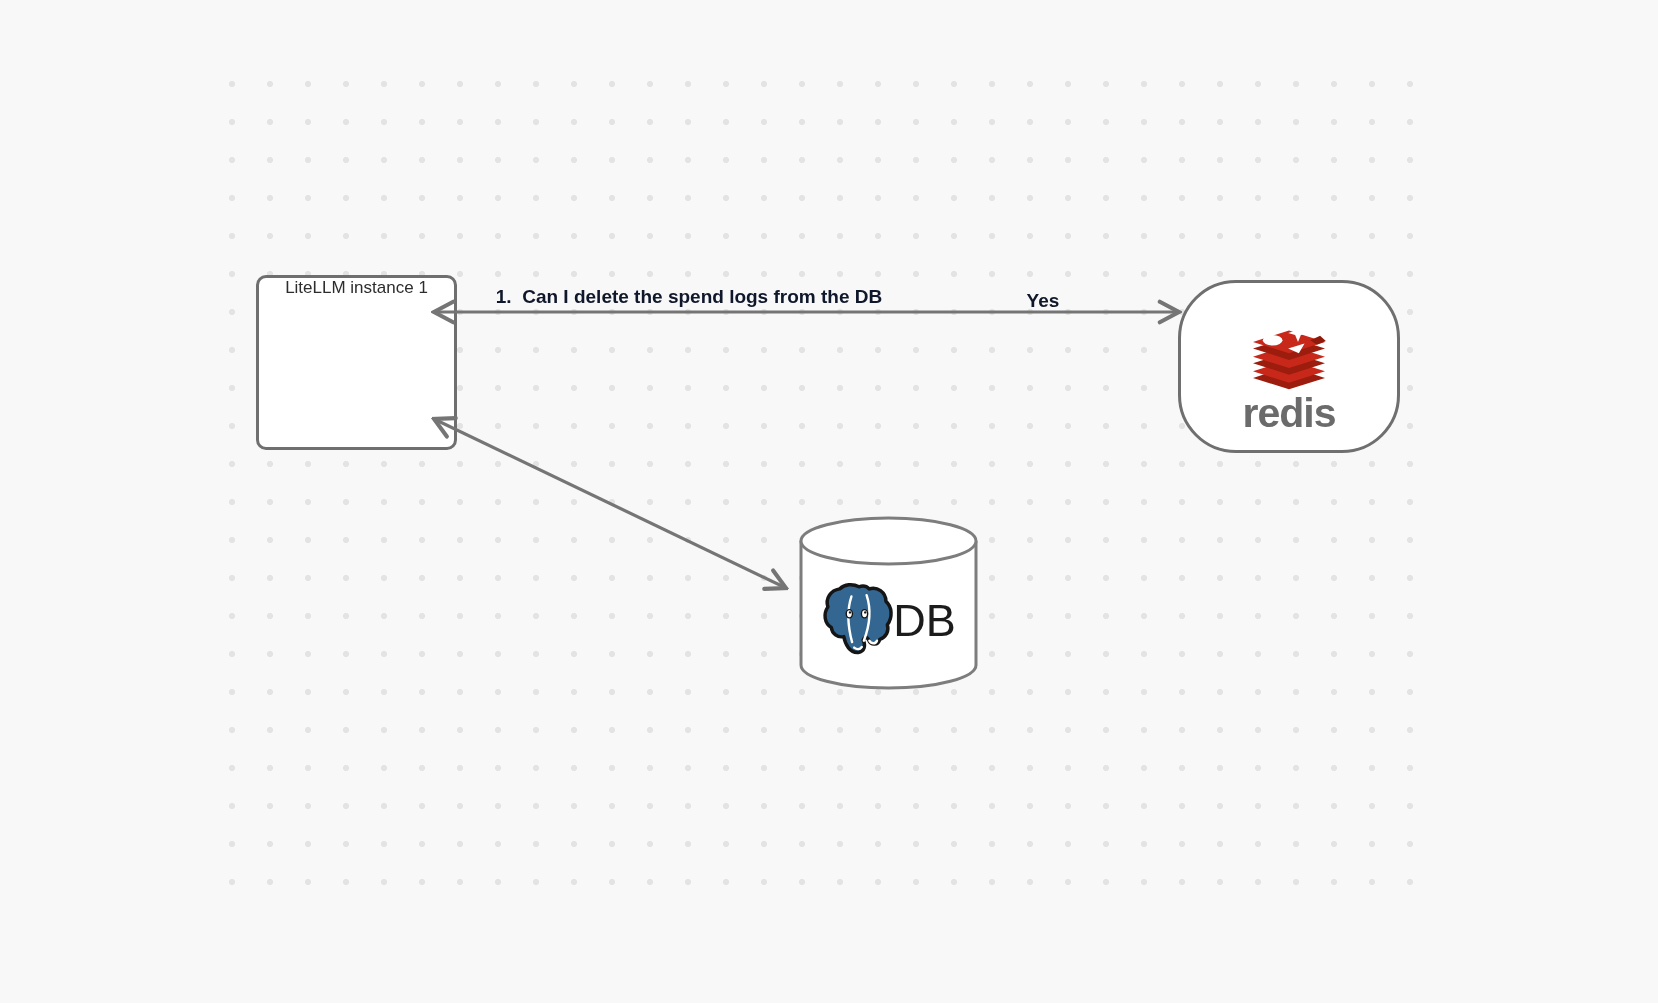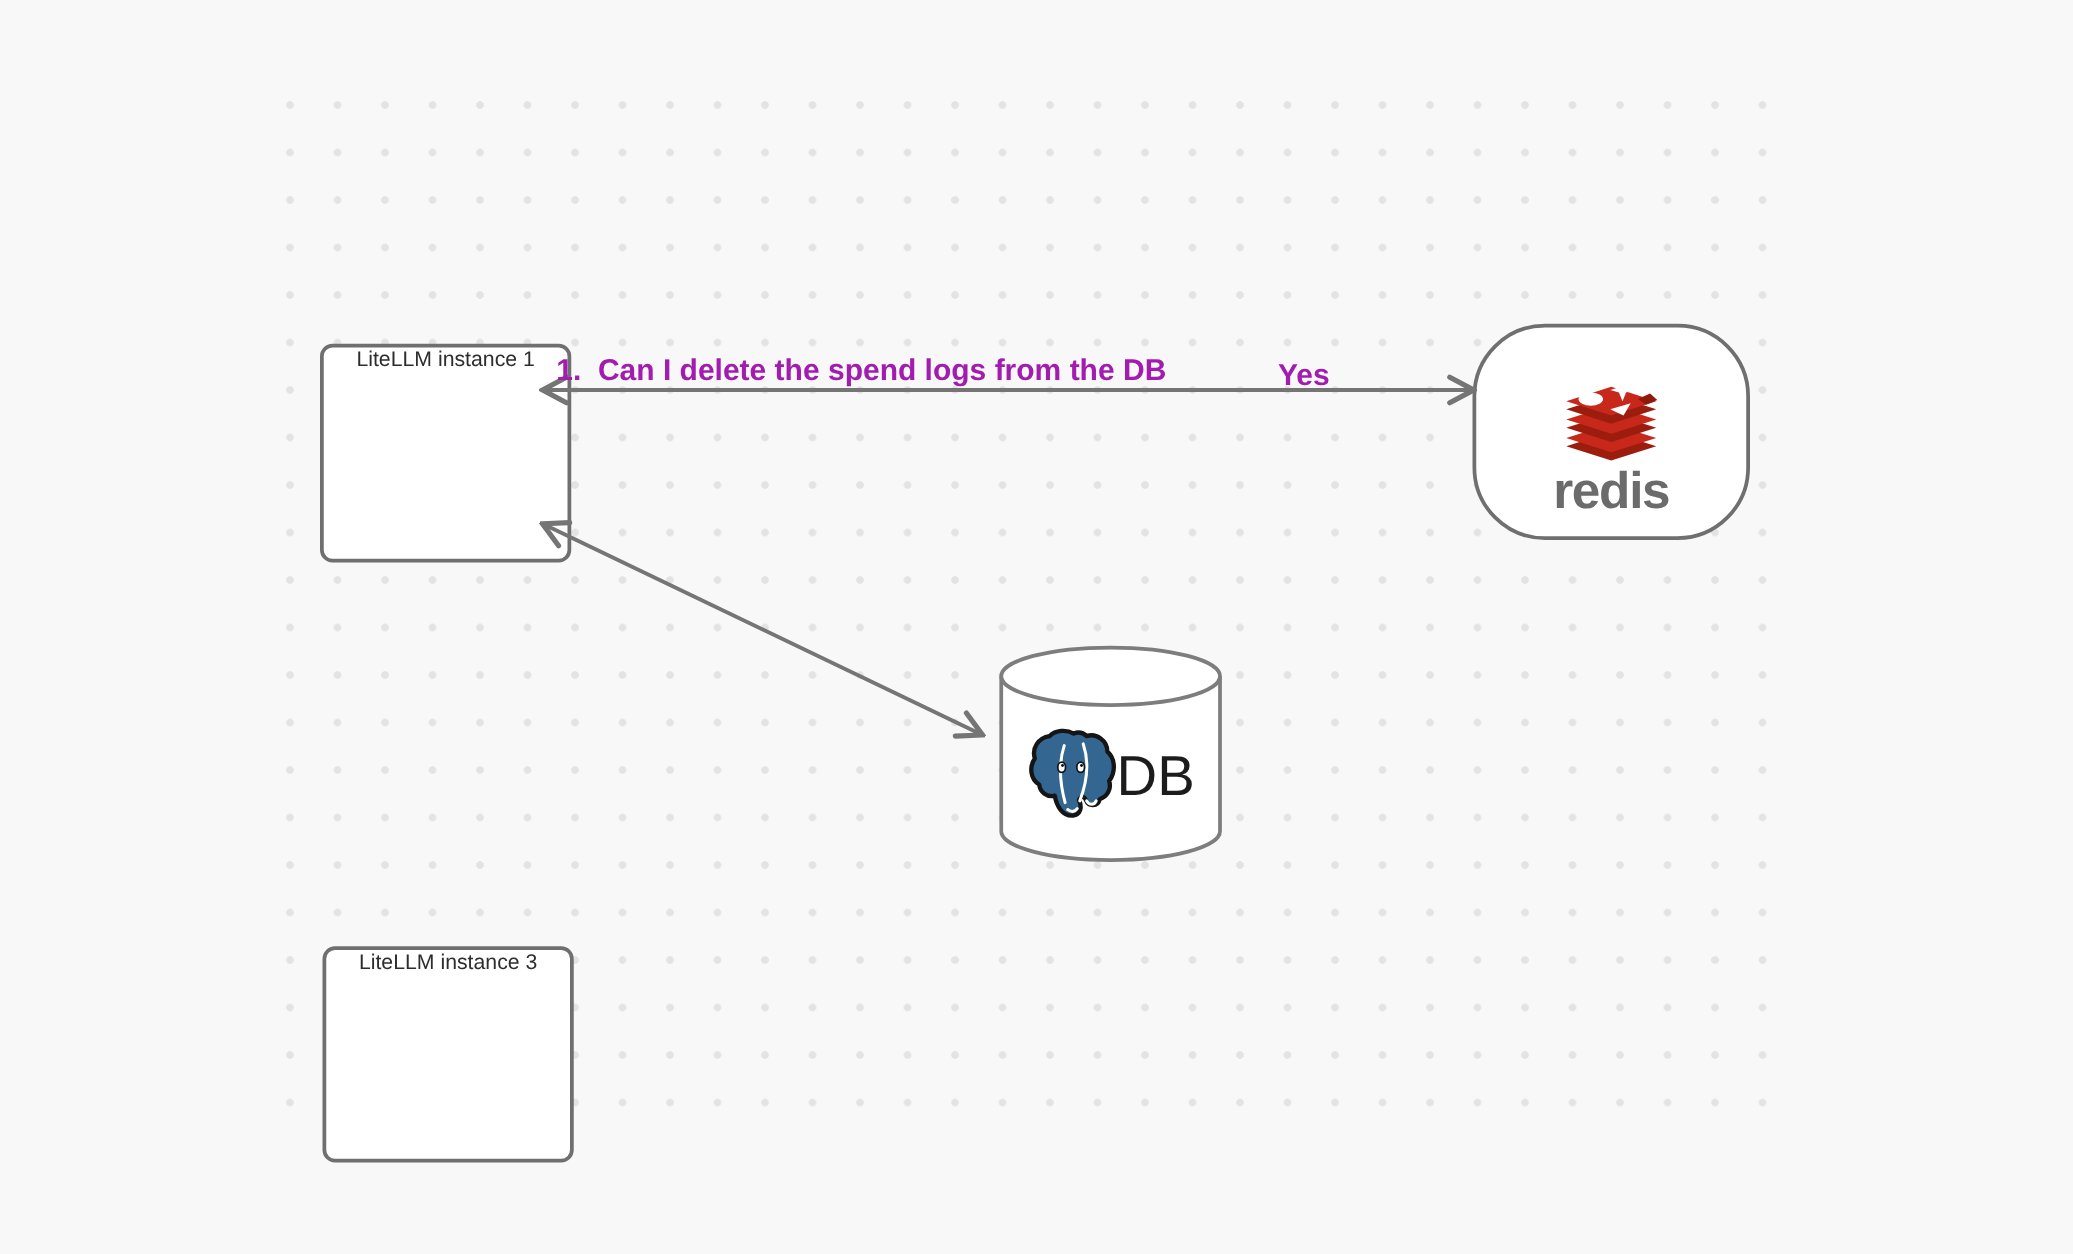--- a/index.html
+++ b/index.html
@@ -36,21 +36,21 @@
     font-size: 17px;
     color: #2d2d2d;
     white-space: nowrap;
   }
   #box-instance-1 { left: 256px; top: 275px; }
   #box-instance-2 { left: 258px; top: 513px; }
   #box-instance-3 { left: 258px; top: 757px; height: 173px; }
 
   .redis-node {
     position: absolute;
-    left: 1178px; top: 259px;
+    left: 1178px; top: 280px;
     width: 222px; height: 173px;
     background: #ffffff;
     border: 3px solid #6f6f6f;
     border-radius: 58px;
     display: flex;
     flex-direction: column;
     align-items: center;
     justify-content: center;
     padding-top: 19px;
   }
@@ -64,23 +64,23 @@
   }
   .arrow-layer {
     position: absolute;
     left: 0; top: 0;
     width: 1658px; height: 1003px;
     pointer-events: none;
   }
   .edge-label {
     position: absolute;
     transform: translate(-50%, -50%);
-    font-size: 24px;
+    font-size: 19px;
     font-weight: 700;
-    color: #a21caf;
+    color: #0f172a;
     white-space: pre;
   }
   #edge-label-1 { left: 689px; top: 297px; }
   #edge-label-yes { left: 1043px; top: 301px; }
   #edge-label-2 { left: 873px; top: 474px; }
 
   .db-cylinder {
     position: absolute;
     left: 798px; top: 515px;
     width: 181px; height: 176px;
@@ -103,23 +103,20 @@
 </style>
 </head>
 <body>
 
 <div class="canvas">
 
   <div class="dot-grid"></div>
 
   <div class="node-box" id="box-instance-1">
     <span class="box-label">LiteLLM instance 1</span>
-  </div>
-  <div class="node-box" id="box-instance-3">
-    <span class="box-label">LiteLLM instance 3</span>
   </div>
 
   <div class="redis-node">
     <svg width="82" height="72" viewBox="0 0 100 88">
 
       <path d="M6,72 L50,58 L94,72 L50,86 Z" fill="#9c1c0e"></path>
       <path d="M6,64 L50,50 L94,64 L50,78 Z" fill="#c8281a"></path>
 
       <path d="M6,54 L50,40 L94,54 L50,68 Z" fill="#9c1c0e"></path>
       <path d="M6,46 L50,32 L94,46 L50,60 Z" fill="#c8281a"></path>

